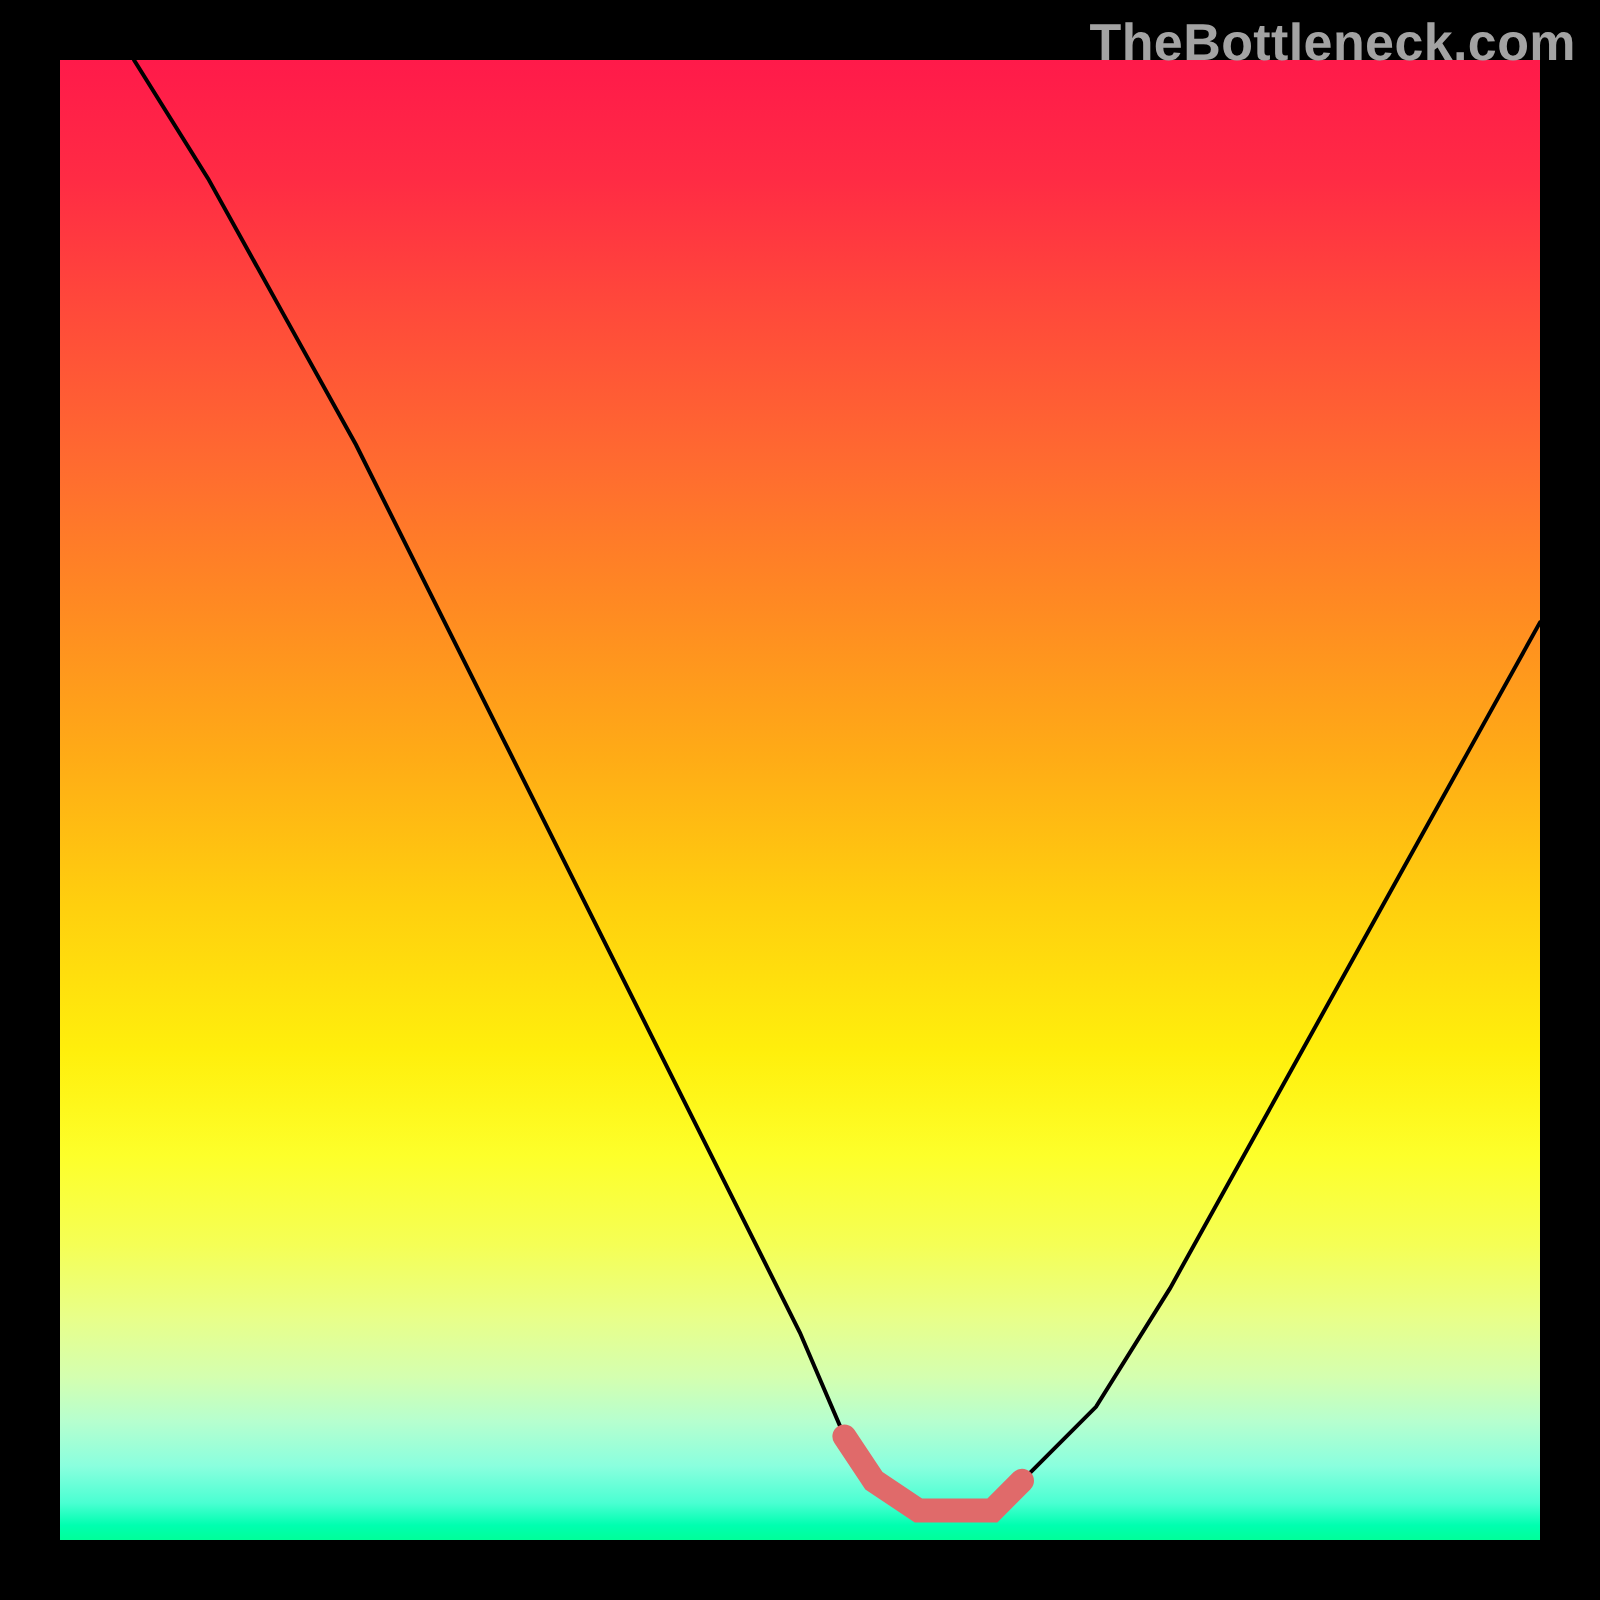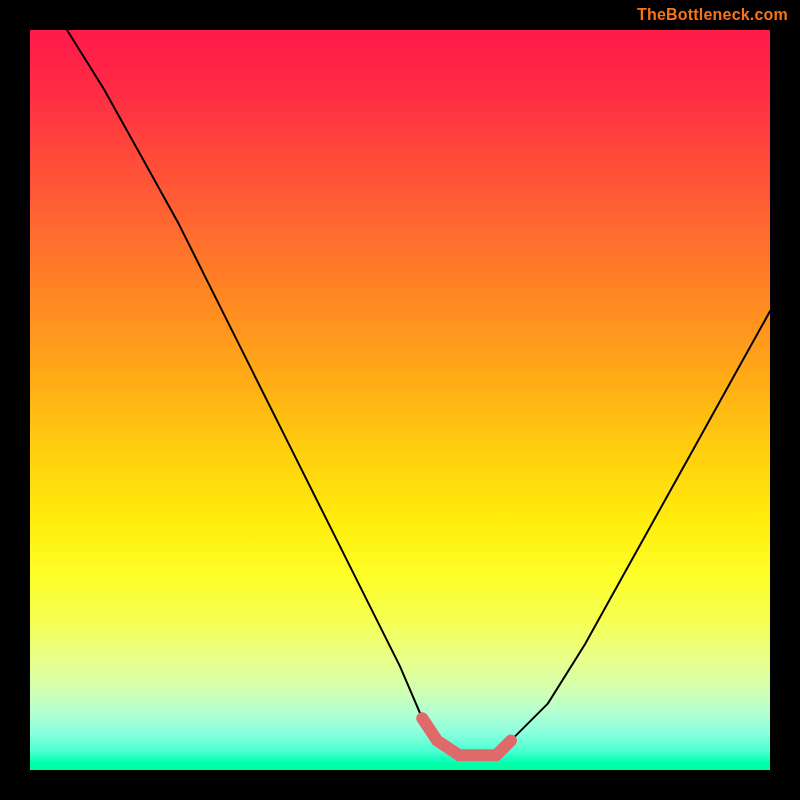--- a/index.html
+++ b/index.html
@@ -40,23 +40,23 @@
       #8affde 95%,
       #4affd2 97.5%,
       #00ffb0 99%,
       #00ff99 100%
     );
   }
   .watermark {
     position: absolute;
     top: 6px;
     right: 12px;
-    font-size: 16px;
+    font-size: 26px;
     font-weight: 600;
-    color: #f97316;
+    color: #a3a3a3;
     letter-spacing: 0.2px;
     user-select: none;
   }
   svg.curve {
     position: absolute;
     left: 0;
     top: 0;
     width: 740px;
     height: 740px;
     overflow: visible;

